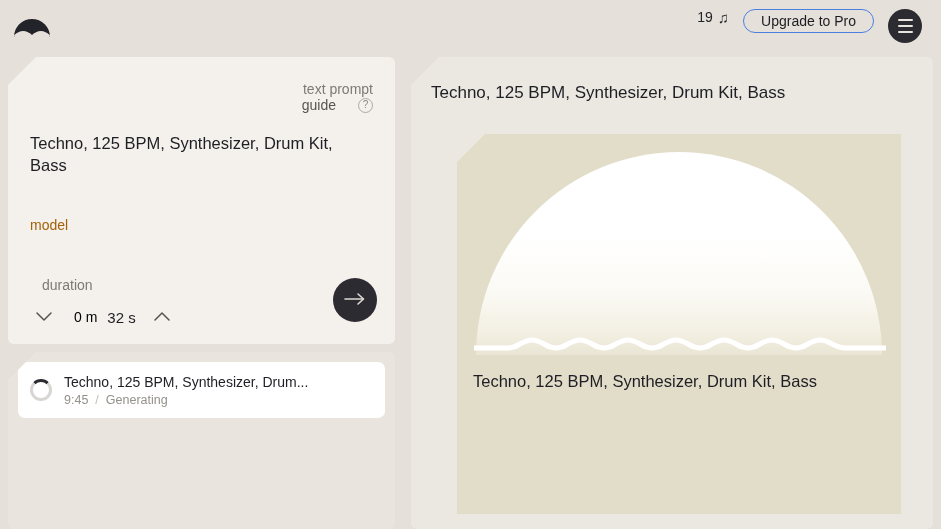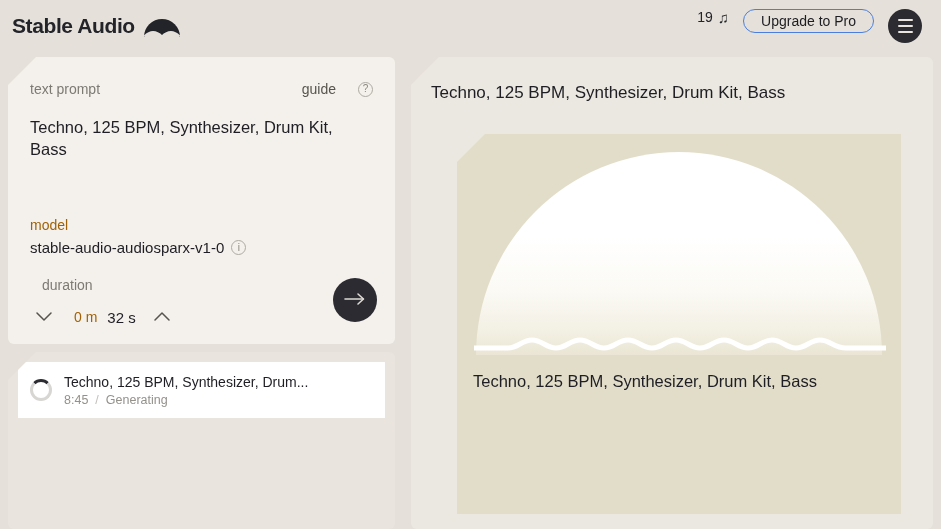--- a/index.html
+++ b/index.html
@@ -123,20 +123,21 @@
     width: 387px;
     height: 287px;
     background: #f4f1ec;
     border-radius: 6px;
     padding: 24px 22px 18px 22px;
   }
 
   .panel-row {
     display: flex;
     align-items: flex-end;
+    flex-direction: column;
   }
 
   .field-label {
     font-size: 14px;
     color: #7d7a74;
   }
 
   .guide-link {
     margin-left: auto;
     display: flex;
@@ -210,21 +211,21 @@
     height: 24px;
     display: flex;
     align-items: center;
     justify-content: center;
     cursor: pointer;
     color: #57544e;
   }
 
   .dur-minutes {
     font-size: 14px;
-    color: #a16207;
+    color: #000000;
     padding: 0 10px 0 16px;
   }
   .dur-seconds {
     font-size: 15px;
     color: #1e1e24;
     padding: 0 12px 0 0;
   }
 
   .submit-btn {
     position: absolute;
@@ -249,21 +250,21 @@
     height: 177px;
     background: #e9e5de;
     border-radius: 6px;
     padding: 10px;
   }
 
   .gen-card {
     width: 367px;
     height: 56px;
     background: #ffffff;
-    border-radius: 0;
+    border-radius: 7px;
     display: flex;
     align-items: center;
     padding: 0 12px;
     gap: 12px;
     cursor: pointer;
   }
 
   .spinner {
     width: 22px;
     height: 22px;
@@ -348,21 +349,20 @@
     color: #1e1e24;
   }
 </style>
 </head>
 <body>
 
 <div class="app">
 
   <div class="header">
     <div class="brand">
-      <span class="brand-name">Stable Audio</span>
       <span class="brand-mark">
         <svg viewBox="0 0 40 22" width="40" height="22" aria-hidden="true">
           <path d="M2 22 A18 18 0 0 1 38 22 Z" fill="#23232a"></path>
           <path d="M2 22 Q11 12 20 22 Q29 12 38 22 Z" fill="#e5e1da"></path>
           <path d="M2 22 A18 18 0 0 1 38 22 Z" fill="none"></path>
           <path d="M2.5 21.5 Q11 13 20 21.5 Q29 13 37.5 21.5" fill="none" stroke="#e5e1da" stroke-width="2.2"></path>
         </svg>
       </span>
     </div>
 
@@ -387,24 +387,20 @@
         <span class="field-label">text prompt</span>
         <span class="guide-link">
           <span>guide</span>
           <span class="q-icon">?</span>
         </span>
       </div>
 
       <div class="prompt-text" placeholder="Describe the audio you want to generate">Techno, 125 BPM, Synthesizer, Drum Kit, Bass</div>
 
       <div class="model-label">model</div>
-      <div class="model-value-row">
-        <span class="model-value">stable-audio-audiosparx-v1-0</span>
-        <span class="i-icon">i</span>
-      </div>
 
       <div class="duration-label">duration</div>
       <div class="duration-row">
         <span class="chev">
           <svg width="16" height="10" viewBox="0 0 16 10" aria-hidden="true">
             <path d="M1 1 L8 8 L15 1" fill="none" stroke="#57544e" stroke-width="1.5" stroke-linecap="round" stroke-linejoin="round"></path>
           </svg>
         </span>
         <span class="dur-minutes">0 m</span>
         <span class="dur-seconds">32 s</span>
@@ -424,21 +420,21 @@
         </span>
       </button>
     </div>
 
     <div class="gen-panel chamfer">
       <div class="gen-card">
         <span class="spinner"></span>
         <div class="gen-meta">
           <div class="gen-title">Techno, 125 BPM, Synthesizer, Drum...</div>
           <div class="gen-sub">
-            <span>8:45</span>
+            <span>9:45</span>
             <span class="gen-sep">/</span>
             <span>Generating</span>
           </div>
         </div>
       </div>
     </div>
 
   </div>
 
   <div class="right-col chamfer">

